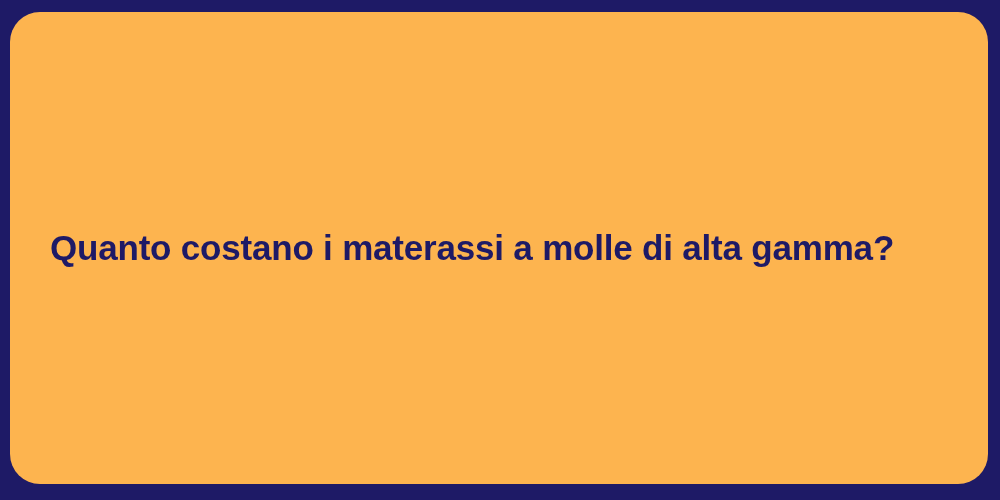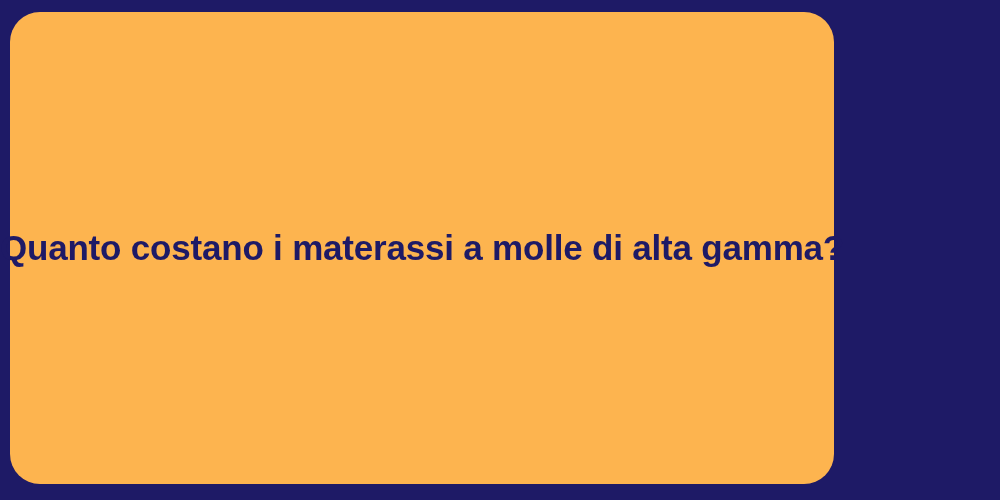--- a/index.html
+++ b/index.html
@@ -21,28 +21,27 @@
     height: 500px;
     background: #1E1A66;
     box-sizing: border-box;
   }
 
   
   #banner-card {
     position: absolute;
     left: 10px;
     top: 12px;
-    width: 824px;
+    width: 978px;
     height: 472px;
     background: #FDB44F;
     border-radius: 30px;
     box-sizing: border-box;
     display: flex;
     align-items: center;
-    justify-content: center;
   }
 
   #headline {
     margin: 0;
     padding: 0 40px;
     text-align: center;
     color: #1E1A66;
     font-family: "Liberation Sans", sans-serif;
     font-size: 35px;
     font-weight: bold;

